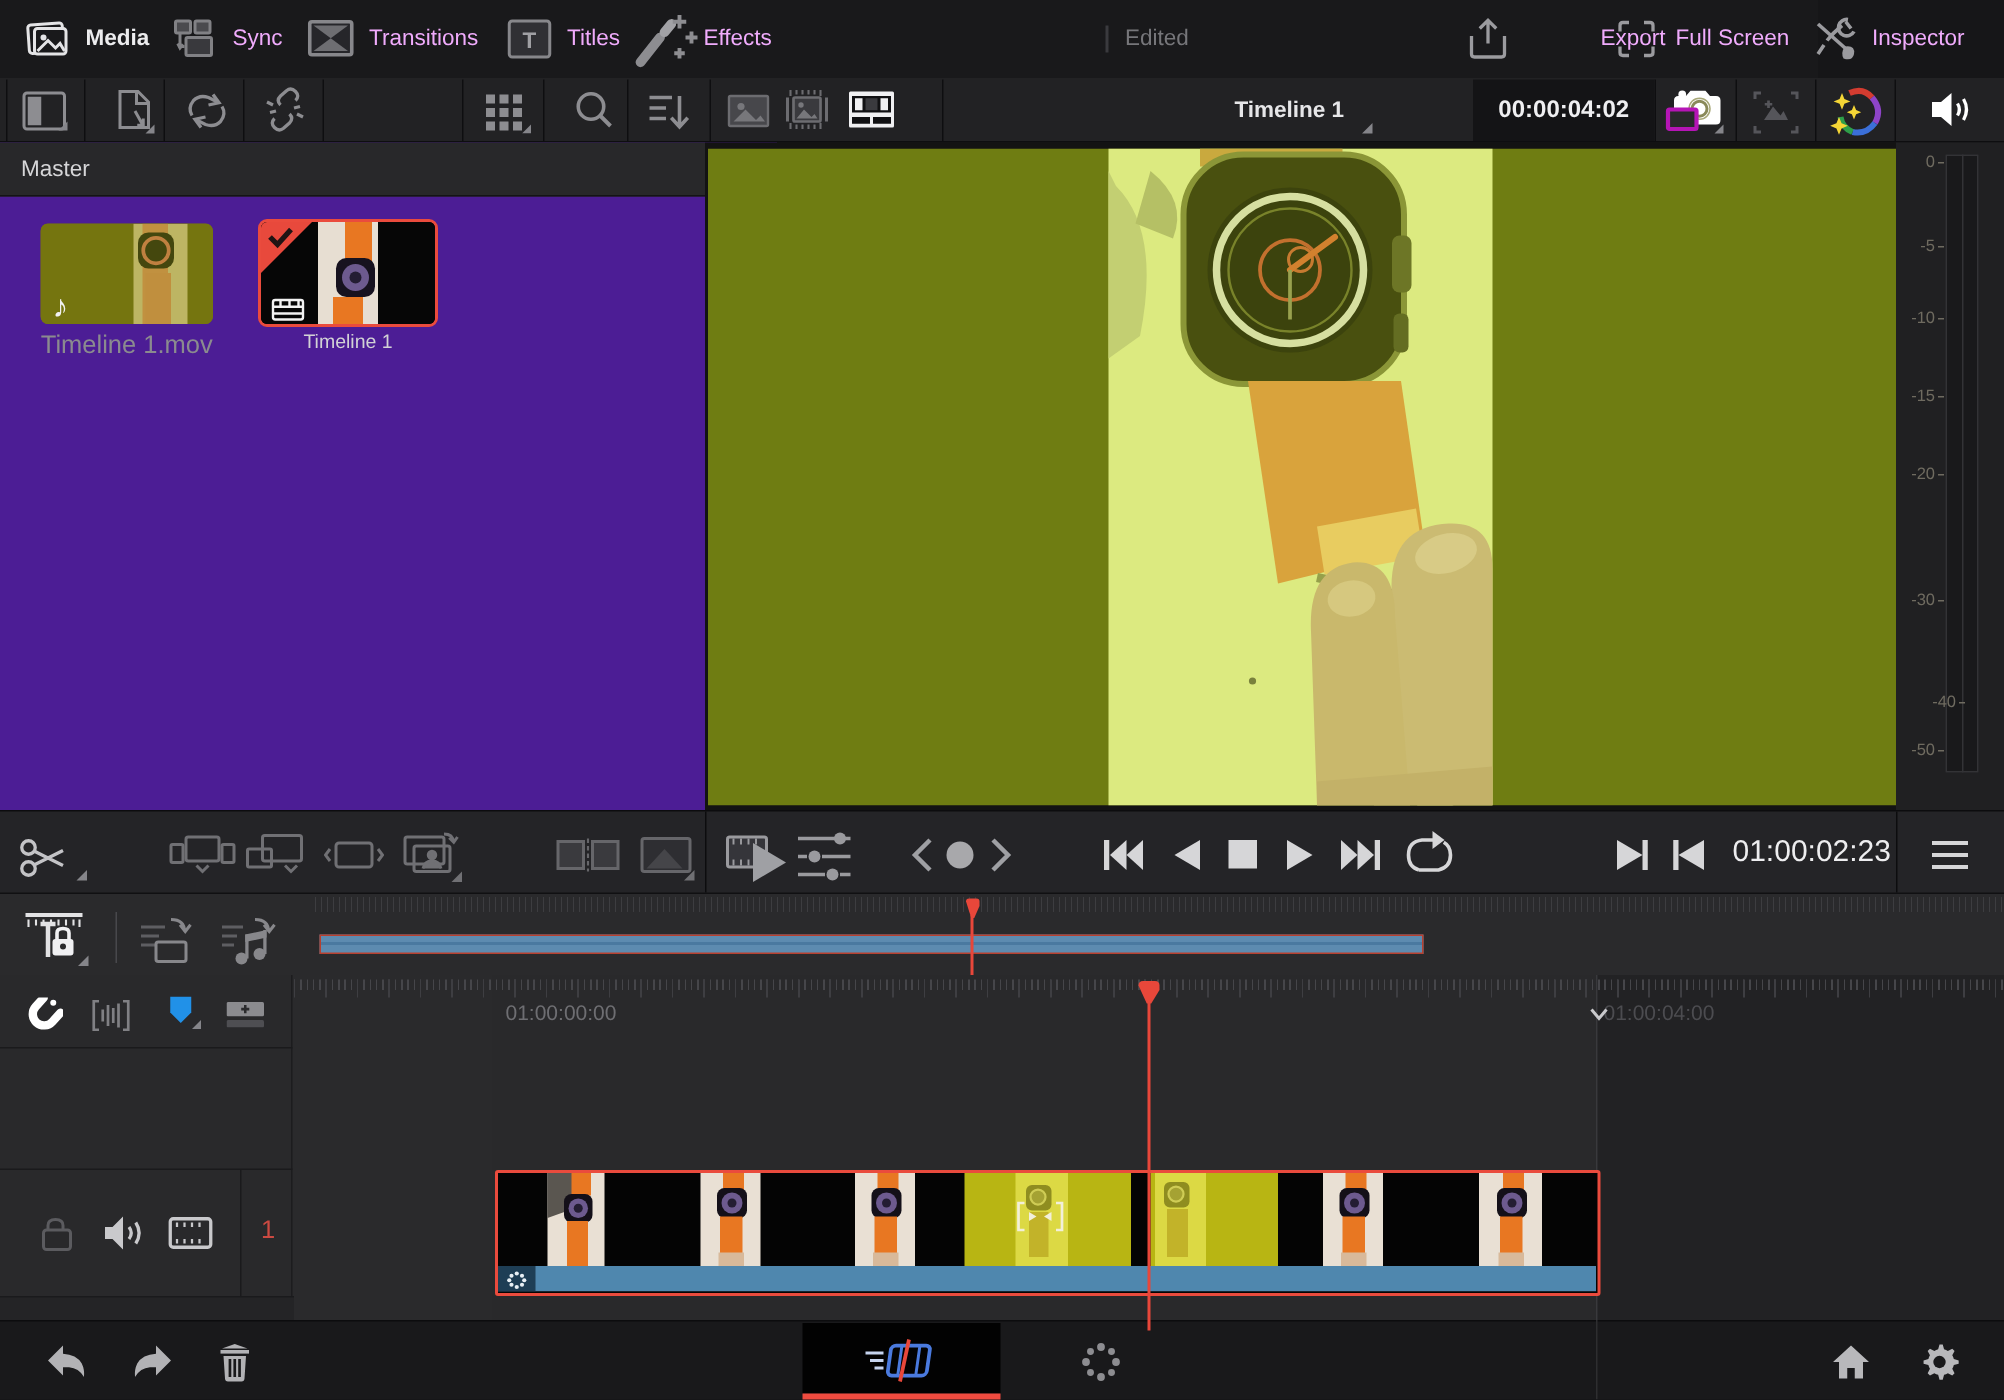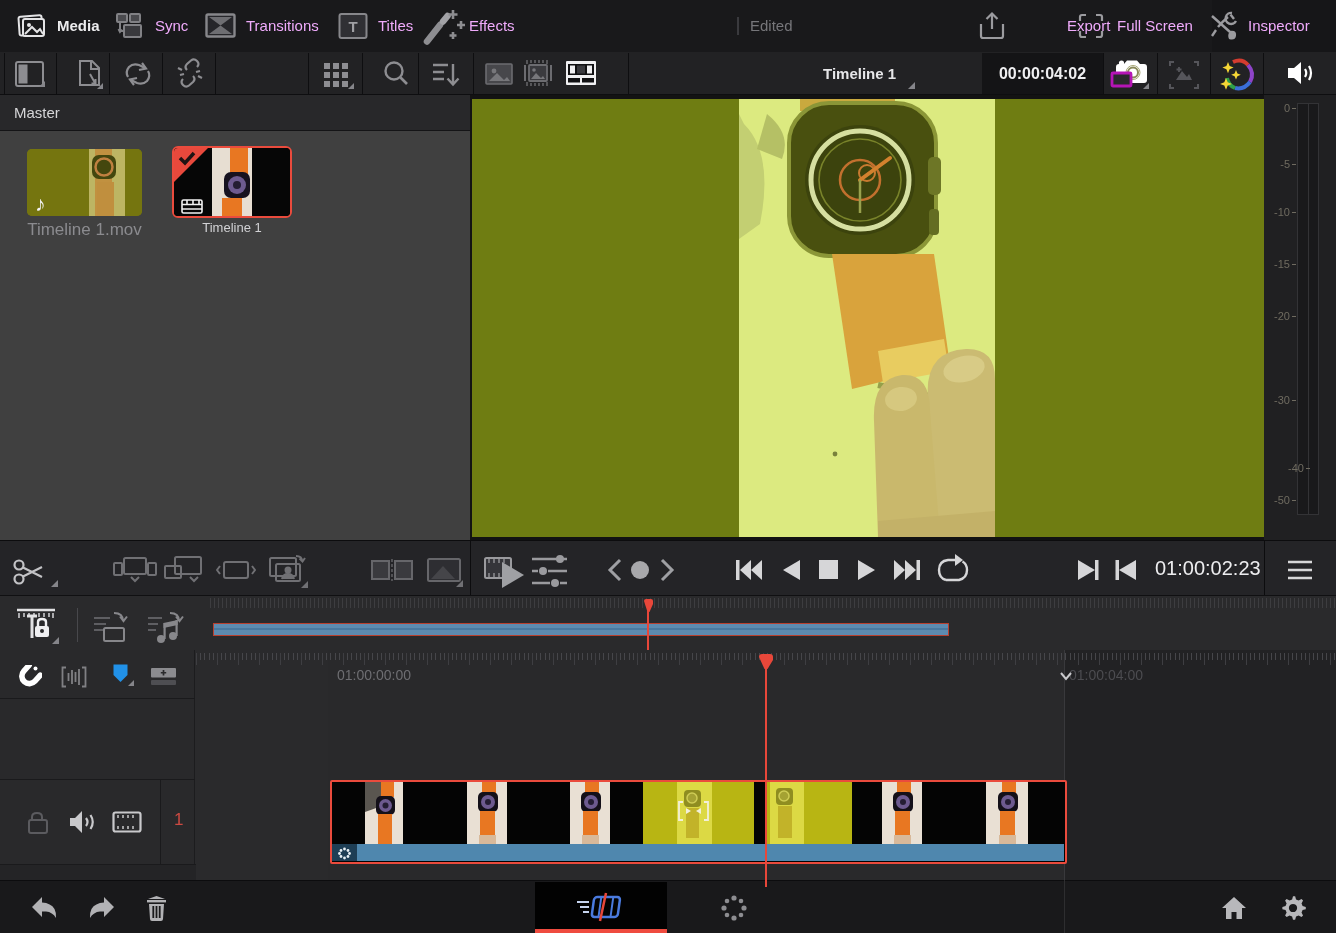--- a/index.html
+++ b/index.html
@@ -2,21 +2,21 @@
 <html><head>
 <meta charset="utf-8">
 <style>
 *{margin:0;padding:0;box-sizing:border-box;}
 html,body{width:1336px;height:933px;background:#161618;overflow:hidden;font-family:"Liberation Sans",sans-serif;}
 .abs{position:absolute;}
 #stage{position:relative;width:1336px;height:933px;}
 #topbar{left:0;top:0;width:1212px;height:52px;background:#19191b;}
 #toolbar2{left:0;top:52px;width:1336px;height:43px;background:#222224;border-bottom:1px solid #0e0e10;}
 .cdiv{position:absolute;top:53px;width:1px;height:41px;background:#0e0e10;}
-#mediapanel{left:0;top:95px;width:518px;height:445px;background:#404040;}
+#mediapanel{left:0;top:95px;width:518px;height:445px;background:#4c1d95;}
 #viewer{left:470px;top:95px;width:794px;height:445px;background:#131313;}
 #meter{left:1264px;top:95px;width:72px;height:445px;background:#202022;}
 #edittools{left:0;top:540px;width:1336px;height:56px;background:#242427;border-top:1px solid #0c0c0e;border-bottom:1px solid #101012;}
 #overview{left:0;top:596px;width:1336px;height:54px;background:#2a2a2c;}
 #timeline{left:0;top:650px;width:1056px;height:230px;background:#29292b;}
 #bottombar{left:0;top:880px;width:1336px;height:53px;background:#19191b;border-top:1px solid #0c0c0e;}
 .tbl{color:#f0abfc;font-size:15px;line-height:52px;position:absolute;top:0;}
 .mlab{position:absolute;color:#6e6e72;font-size:14px;}
 .mtr{position:absolute;width:26px;text-align:right;color:#6f6b60;font-size:11px;}
 .mtr:after{content:"";position:absolute;right:-6px;top:6px;width:4px;height:1px;background:#6f6b60;}

